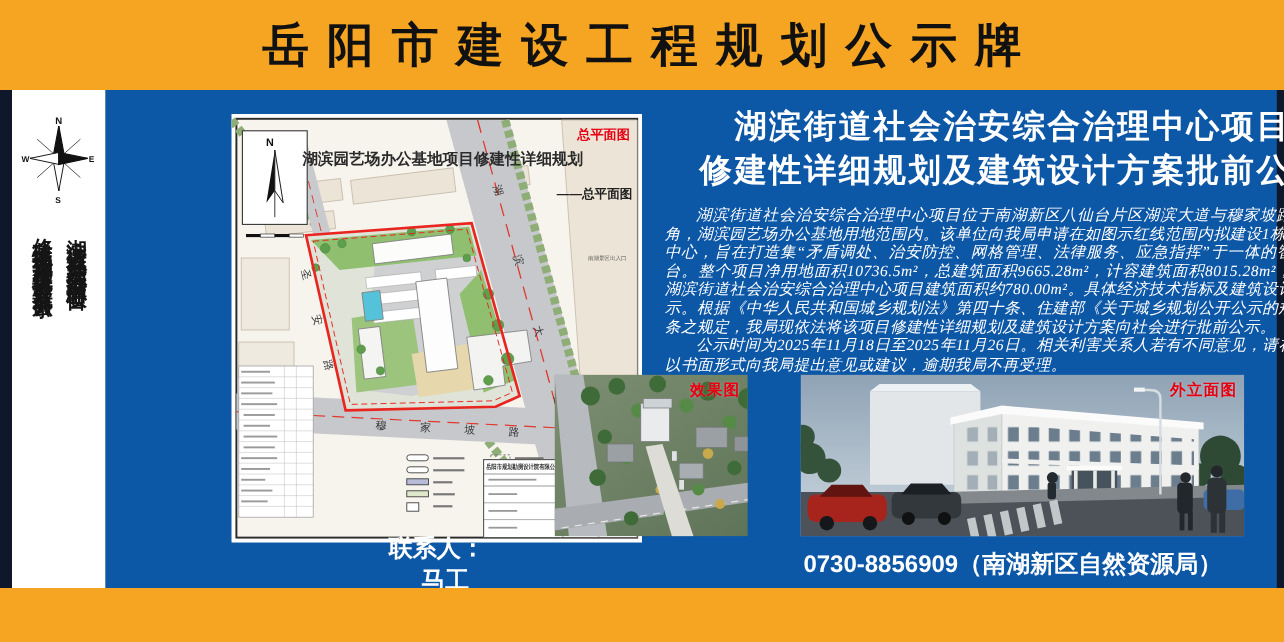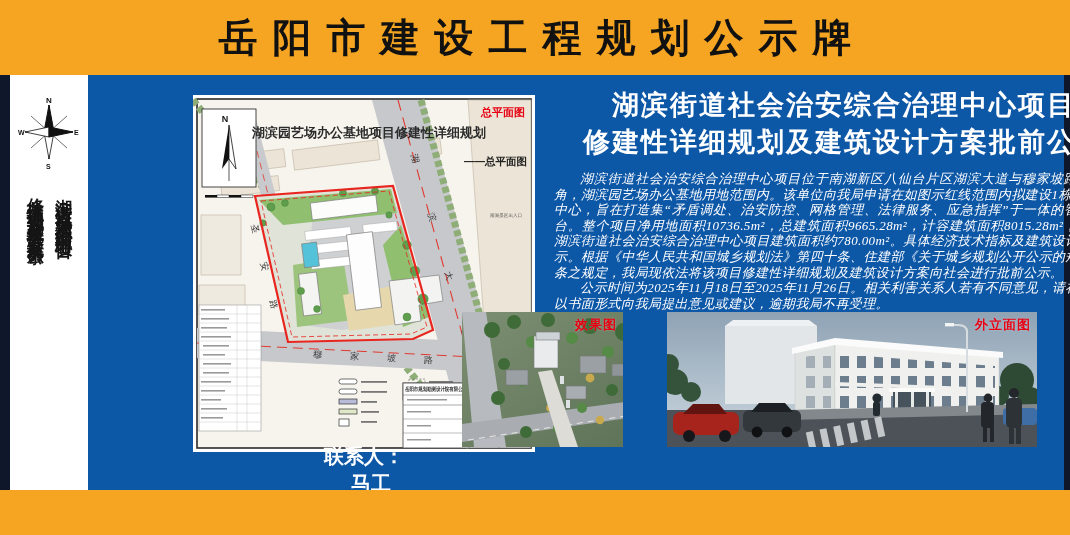--- a/index.html
+++ b/index.html
@@ -428,20 +428,21 @@
           <circle cx="347" cy="81" r="5"></circle>
             <rect x="339" y="86" width="16" height="30" rx="5" fill="#2d3237"></rect>
           <rect x="342" y="114" width="5" height="18" fill="#2d3237"></rect>
             <rect x="349" y="114" width="5" height="18" fill="#2d3237"></rect>
         </g>
       </svg>
       <div class="photo-label">外立面图</div>
     </div>
 
     <div class="phone-row">
+      <span class="nowrap">0730-8856909（南湖新区自然资源局）</span>
     </div>
   </div>
 
   <div class="footer-band">
     
     
   </div>
 
 </div>
 

